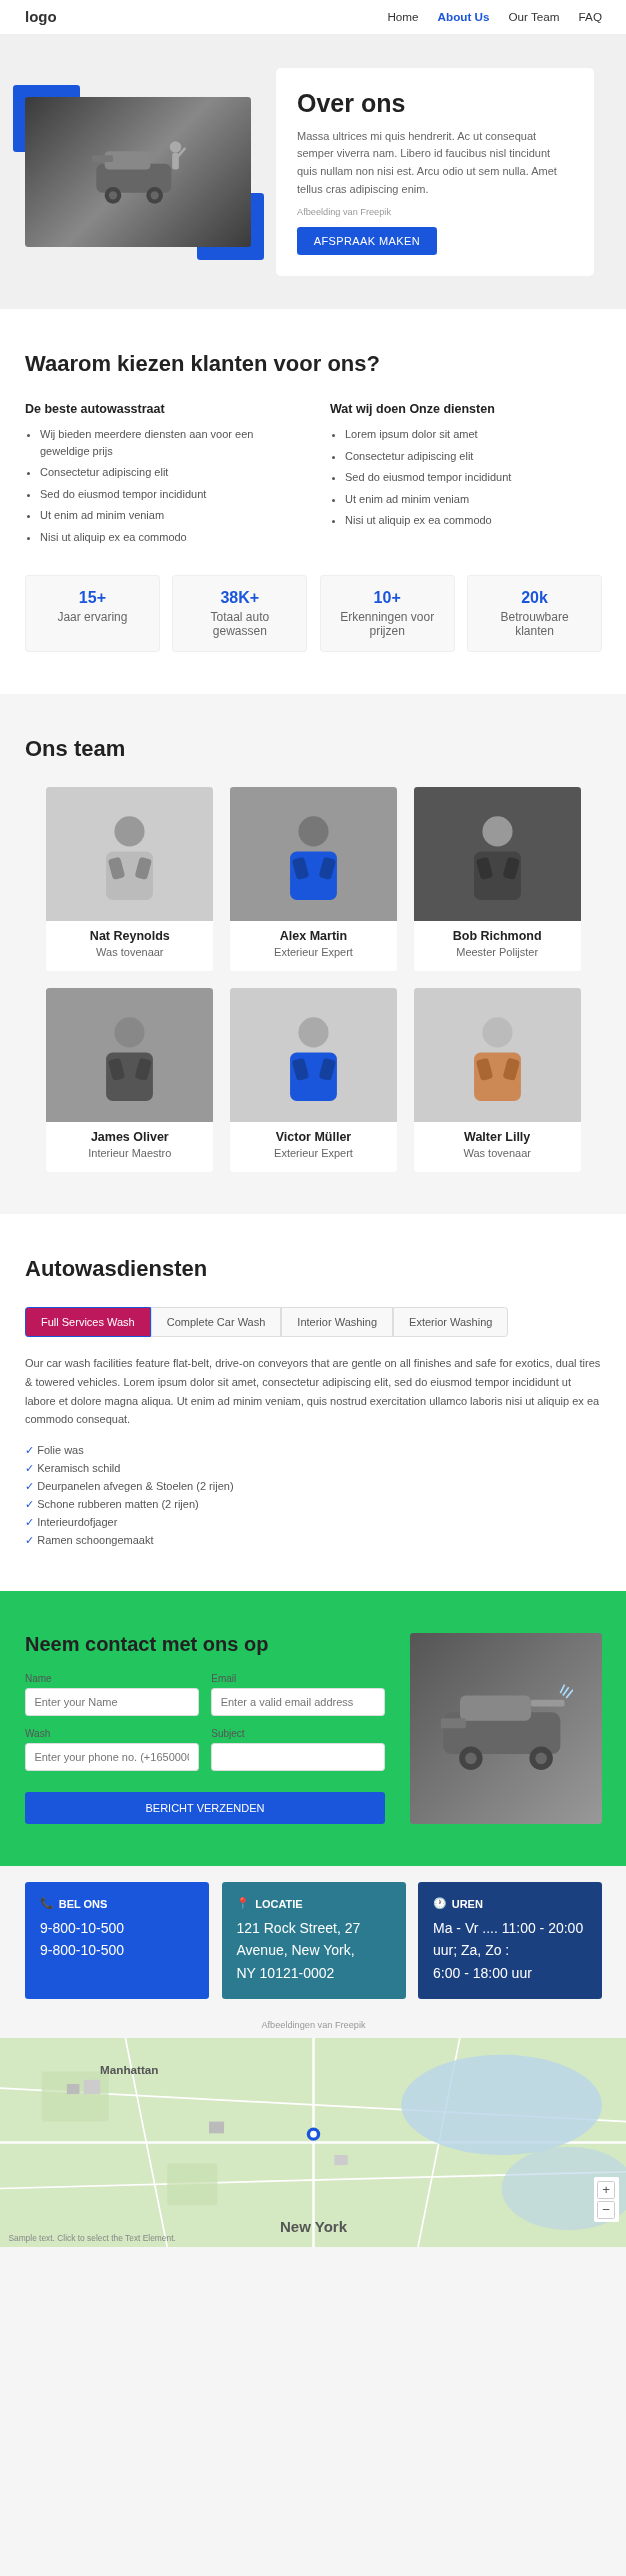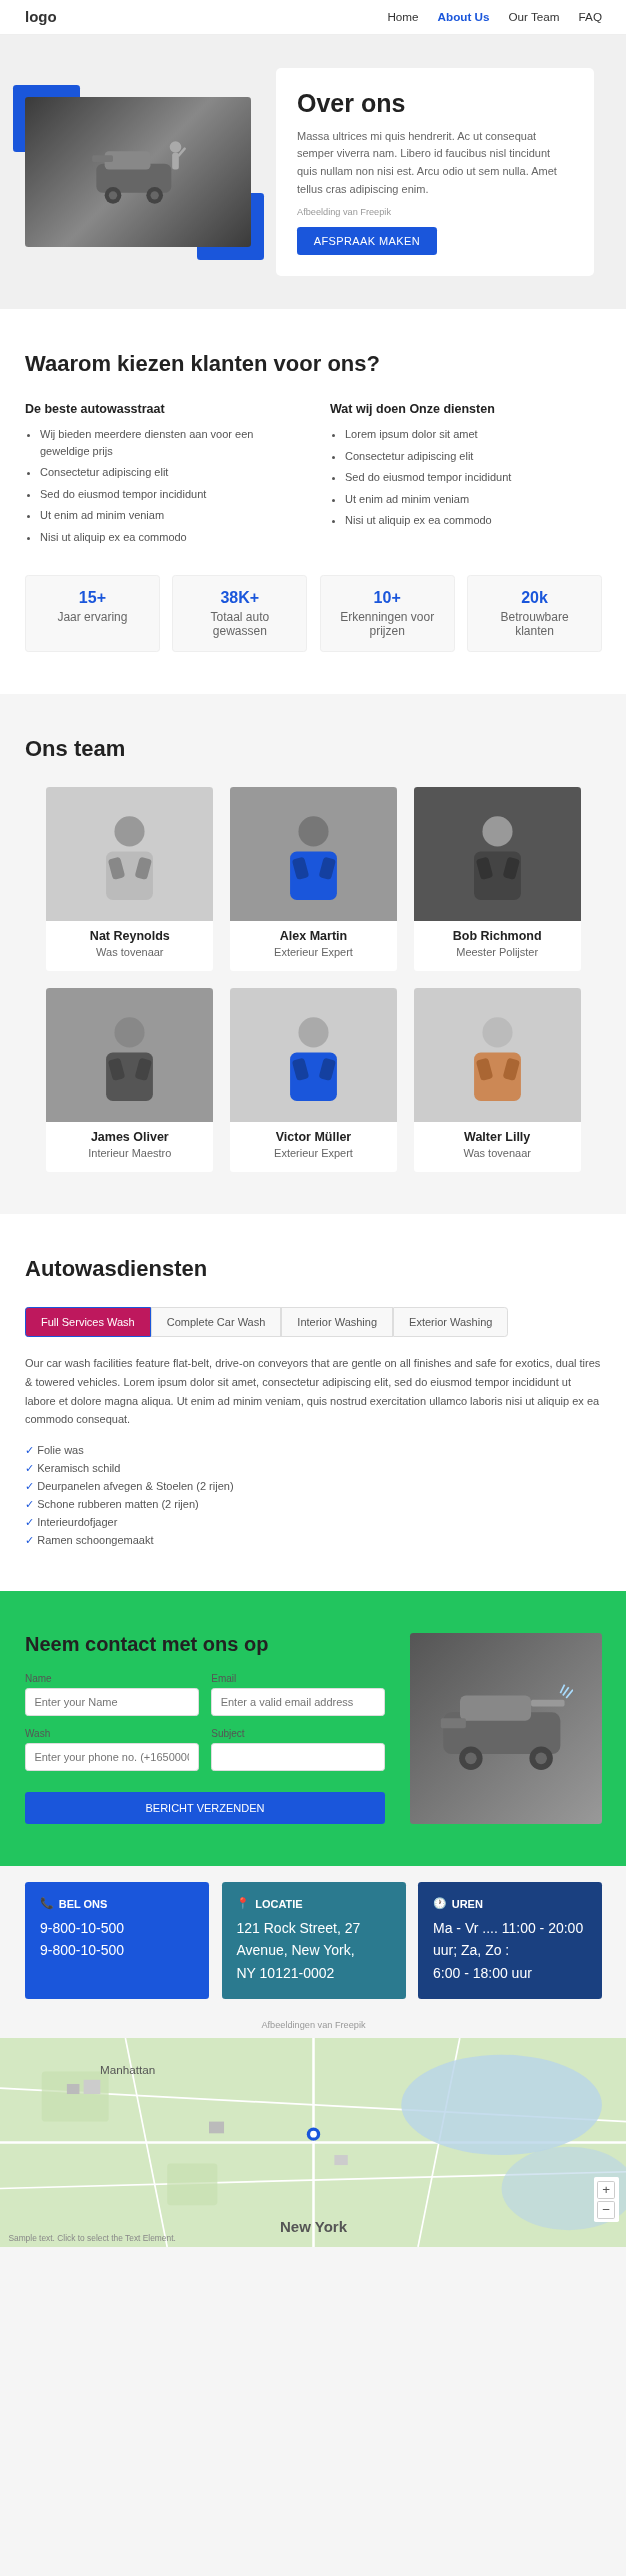--- a/index.html
+++ b/index.html
@@ -400,21 +400,21 @@
 
       <rect x="80" y="55" width="15" height="12" fill="#bbb"></rect>
       <rect x="100" y="50" width="20" height="17" fill="#ccc"></rect>
       <rect x="250" y="100" width="18" height="14" fill="#bbb"></rect>
       <rect x="400" y="140" width="16" height="12" fill="#ccc"></rect>
 
       <circle cx="375" cy="115" r="8" fill="#1a56db"></circle>
       <circle cx="375" cy="115" r="4" fill="#fff"></circle>
     </svg>
     <div class="map-label-main" style="position:absolute;bottom:12px;left:50%;transform:translateX(-50%);font-size:15px;color:#555;font-weight:bold;">New York</div>
-    <div style="position:absolute;top:25px;left:100px;font-size:11.7px;color:#555;font-weight:normal;">Manhattan</div>
+    <div style="position:absolute;top:25px;left:100px;font-size:11.7px;color:#555;font-weight:bold;">Manhattan</div>
     <div class="map-zoom" style="position:absolute;bottom:25px;right:8.4px;">
       <div class="map-zoom-btn">+</div>
       <div class="map-zoom-btn">−</div>
     </div>
     <div class="map-watermark" style="position:absolute;bottom:4.2px;left:8.4px;font-size:8.4px;color:#888;">Sample text. Click to select the Text Element.</div>
   </div>
 </div>
 
 
 </body></html>

